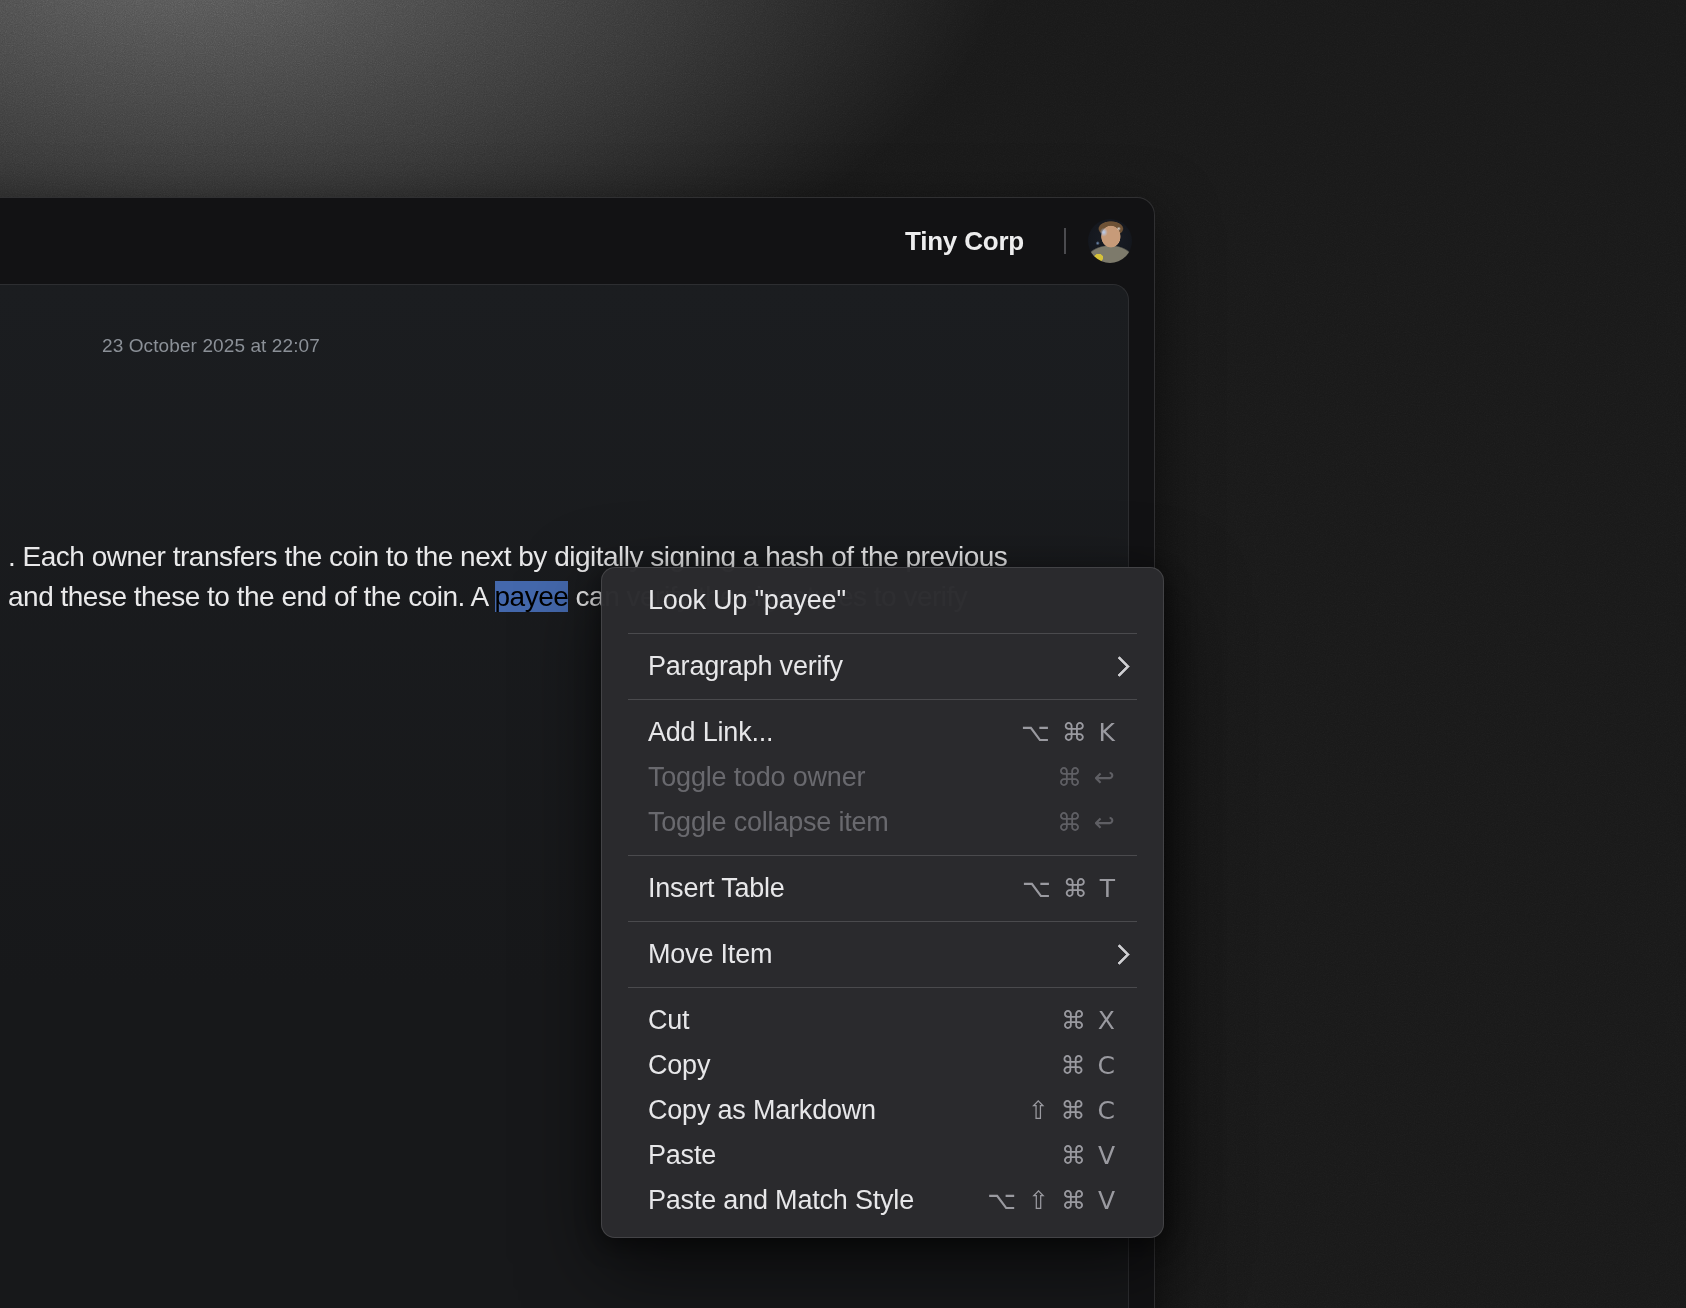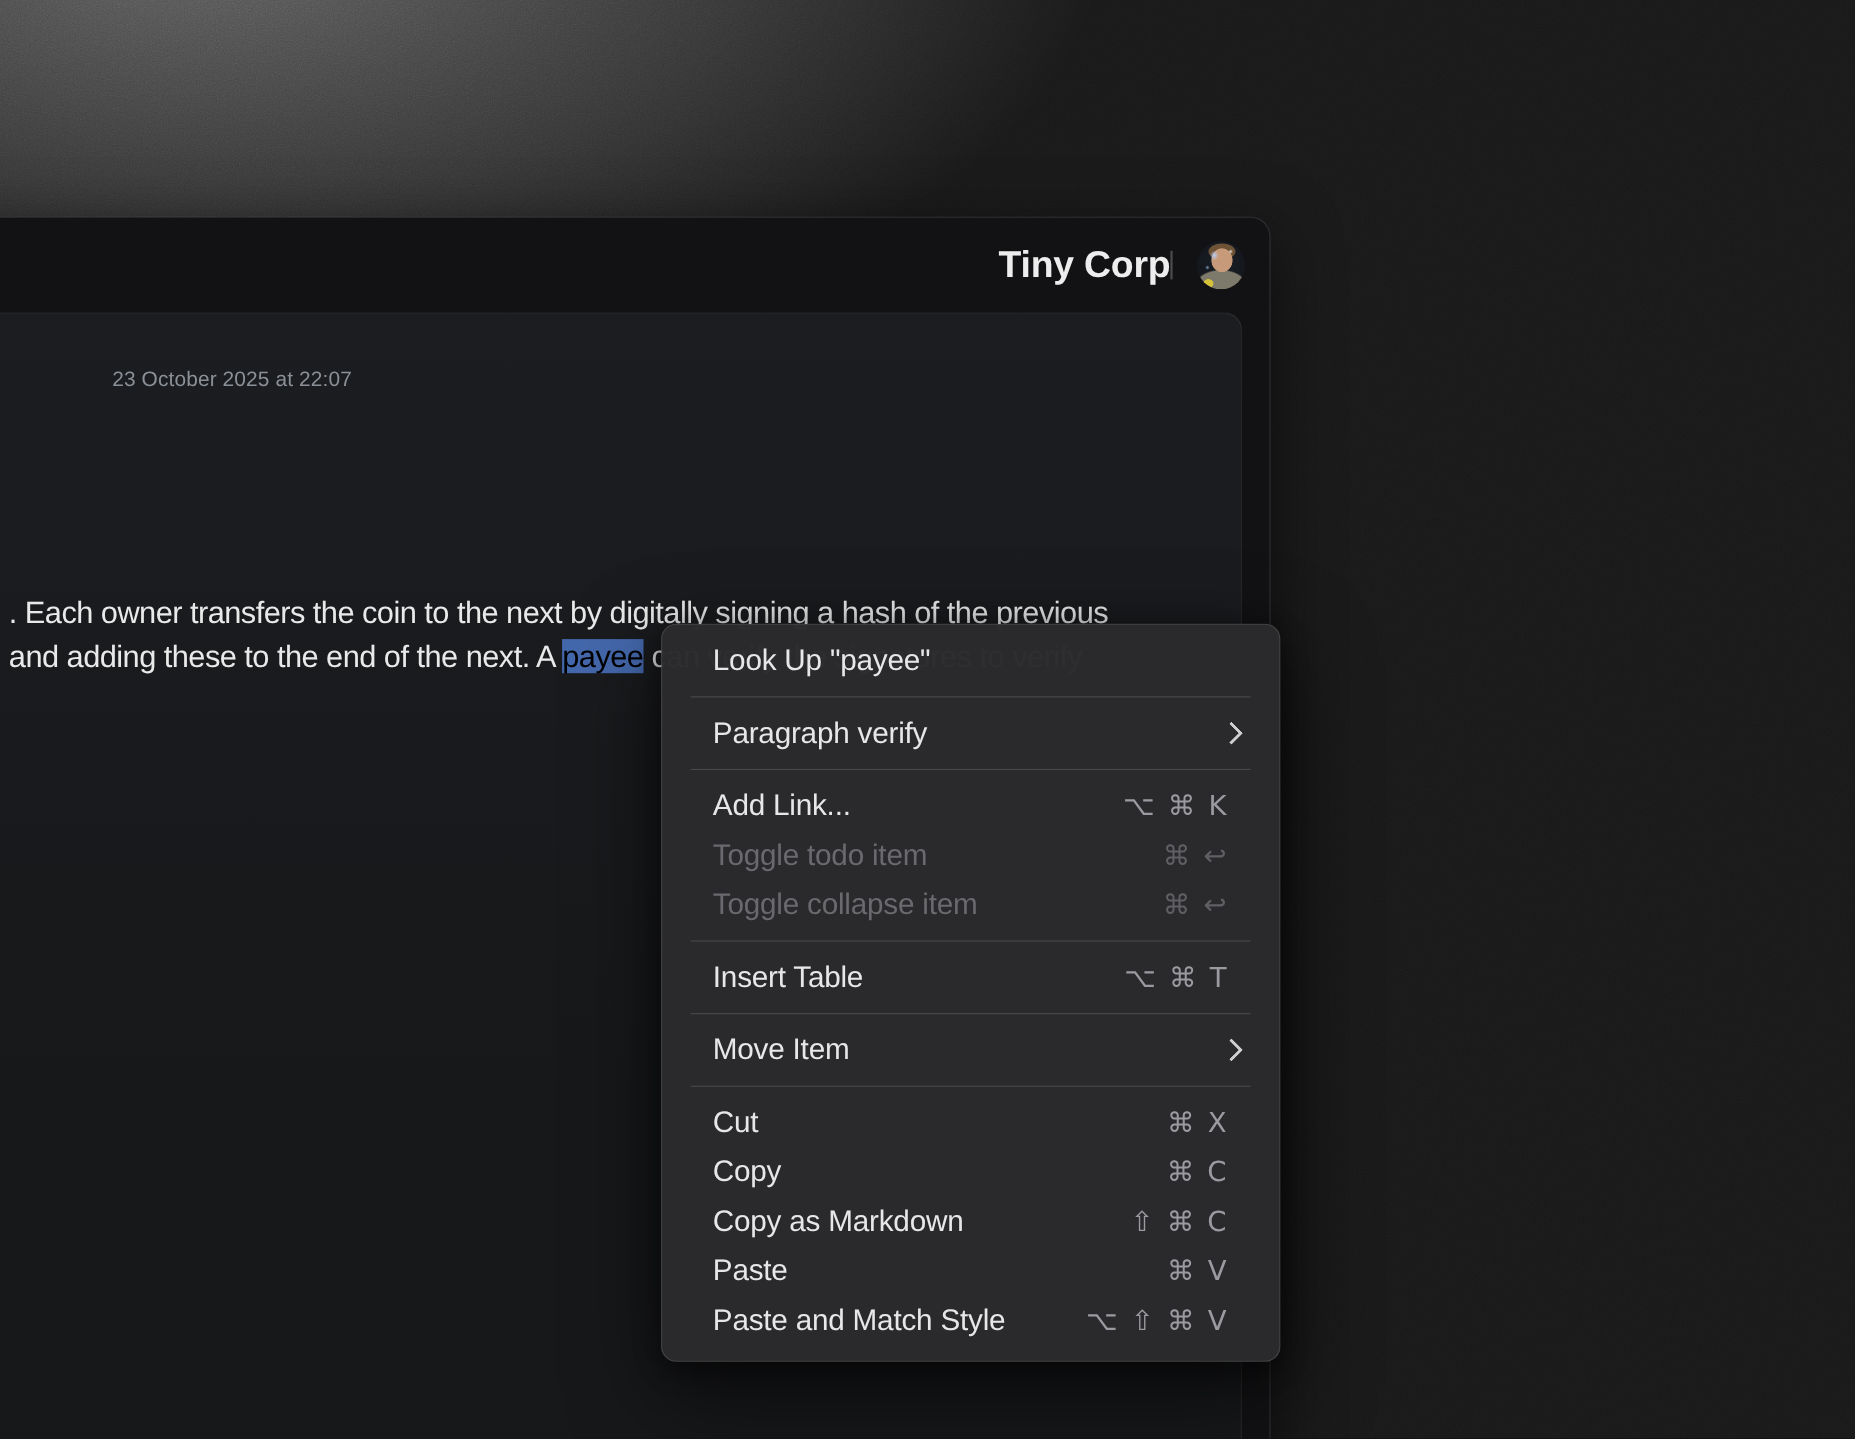--- a/index.html
+++ b/index.html
@@ -13,21 +13,21 @@
         rgba(255,255,255,0.30), rgba(255,255,255,0.12) 45%, rgba(255,255,255,0) 72%),
       #181818;}
   .noise{position:absolute;inset:0;mix-blend-mode:overlay;opacity:.55;pointer-events:none;}
 
   
   .window{position:absolute;left:-80px;top:197px;width:1235px;height:1300px;
     background:#121214;border:1px solid rgba(255,255,255,0.13);border-radius:18px;
     box-shadow:0 18px 60px rgba(0,0,0,0.55);box-sizing:border-box;}
   .win-header{position:absolute;left:0;top:0;right:0;height:86px;
     display:flex;align-items:center;justify-content:flex-end;padding-right:22px;box-sizing:border-box;}
-  .win-title{color:#ededee;font-size:34px;font-weight:600;letter-spacing:-0.2px;}
+  .win-title{color:#ededee;font-size:26px;font-weight:600;letter-spacing:-0.2px;margin-right:40px;}
   .win-divider{width:2px;height:26px;background:#4b4b4f;margin-right:22px;}
   .avatar{width:44px;height:44px;border-radius:50%;overflow:hidden;position:relative;
     background:
       radial-gradient(6px 7px at 36% 30%, rgba(180,210,255,0.9), transparent 65%),
       radial-gradient(3px 3px at 70% 22%, rgba(255,255,255,0.8), transparent 70%),
       radial-gradient(3px 3px at 22% 55%, rgba(160,200,255,0.7), transparent 70%),
       radial-gradient(16px 18px at 52% 40%, #c79b79 0 58%, rgba(199,155,121,0) 62%),
       radial-gradient(20px 12px at 52% 22%, #6e5236 0 58%, rgba(110,82,54,0) 64%),
       radial-gradient(7px 6px at 24% 88%, #d6c23a 0 60%, rgba(214,194,58,0) 70%),
       radial-gradient(34px 22px at 50% 95%, #7d7a6b 0 66%, rgba(125,122,107,0) 72%),
@@ -76,41 +76,41 @@
     <div class="win-header">
       <span class="win-title">Tiny Corp</span>
       <span class="win-divider"></span>
       <span class="avatar"></span>
     </div>
 
     <div class="panel">
       <div class="note-date">23 October 2025 at 22:07</div>
       <div class="note-body">
         <div class="tl"><span>. Each owner transfers the coin to the next by digitally signing a hash of the previous</span></div>
-        <div class="tl"><span>and adding these to the end of the next. A </span><span class="sel">payee</span><span> can verify the signatures to verify</span></div>
+        <div class="tl"><span>and these these to the end of the coin. A </span><span class="sel">payee</span><span> can verify the signatures to verify</span></div>
       </div>
     </div>
   </div>
 
   <div class="menu">
     <div class="mi">
       <span class="mi-label">Look Up "payee"</span>
     </div>
     <div class="msep"></div>
     <div class="mi">
       <span class="mi-label">Paragraph verify</span>
       <span class="chev"></span>
     </div>
     <div class="msep"></div>
     <div class="mi">
       <span class="mi-label">Add Link...</span>
       <span class="mi-short">⌥ ⌘ K</span>
     </div>
     <div class="mi disabled">
-      <span class="mi-label">Toggle todo item</span>
+      <span class="mi-label">Toggle todo owner</span>
       <span class="mi-short">⌘ ↩</span>
     </div>
     <div class="mi disabled">
       <span class="mi-label">Toggle collapse item</span>
       <span class="mi-short">⌘ ↩</span>
     </div>
     <div class="msep"></div>
     <div class="mi">
       <span class="mi-label">Insert Table</span>
       <span class="mi-short">⌥ ⌘ T</span>

